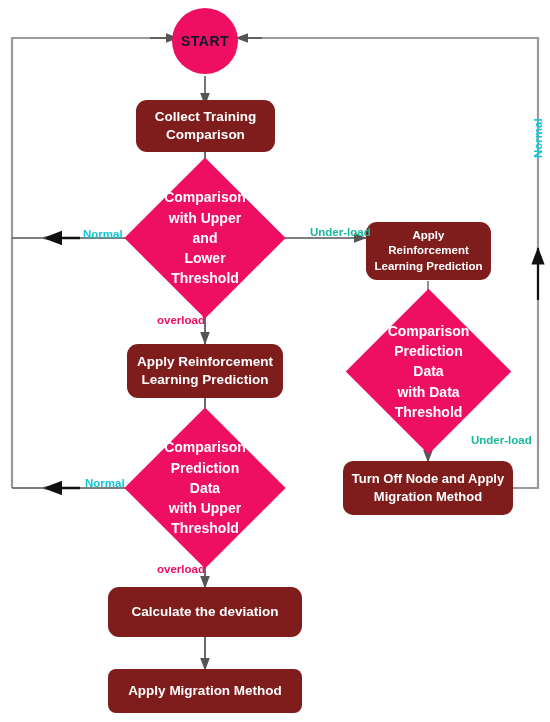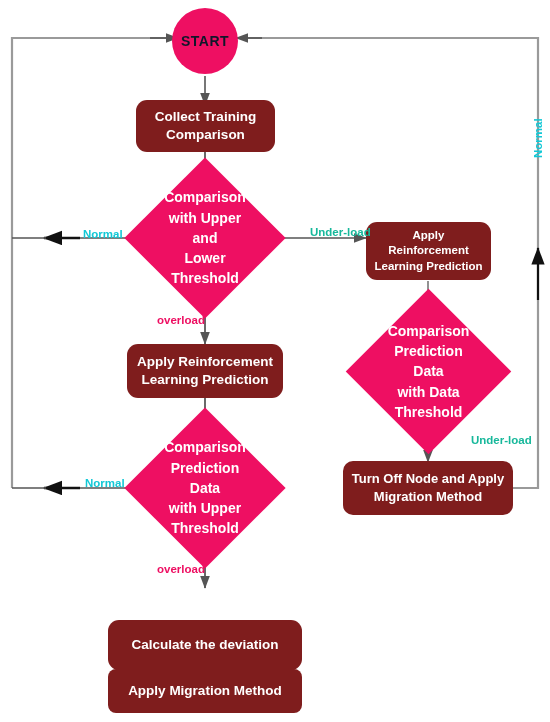--- a/index.html
+++ b/index.html
@@ -208,21 +208,21 @@
     <div class="decision-label">
       <div>
         <div>Comparison</div>
         <div>Prediction Data</div>
         <div>with Upper</div>
         <div>Threshold</div>
       </div>
     </div>
   </div>
 
-  <div class="node process" style="left:108px; top:587px; width:194px; height:50px;margin-top:33px;">
+  <div class="node process" style="left:108px; top:587px; width:194px; height:50px;">
     <div>
       <div>Calculate the deviation</div>
     </div>
   </div>
 
   <div class="node process" style="left:108px; top:669px; width:194px; height:44px;border-radius:8px;">
     <span>Apply Migration Method</span>
   </div>
 
   <div class="edge-label normal" style="left:83px; top:228px;">Normal</div>

